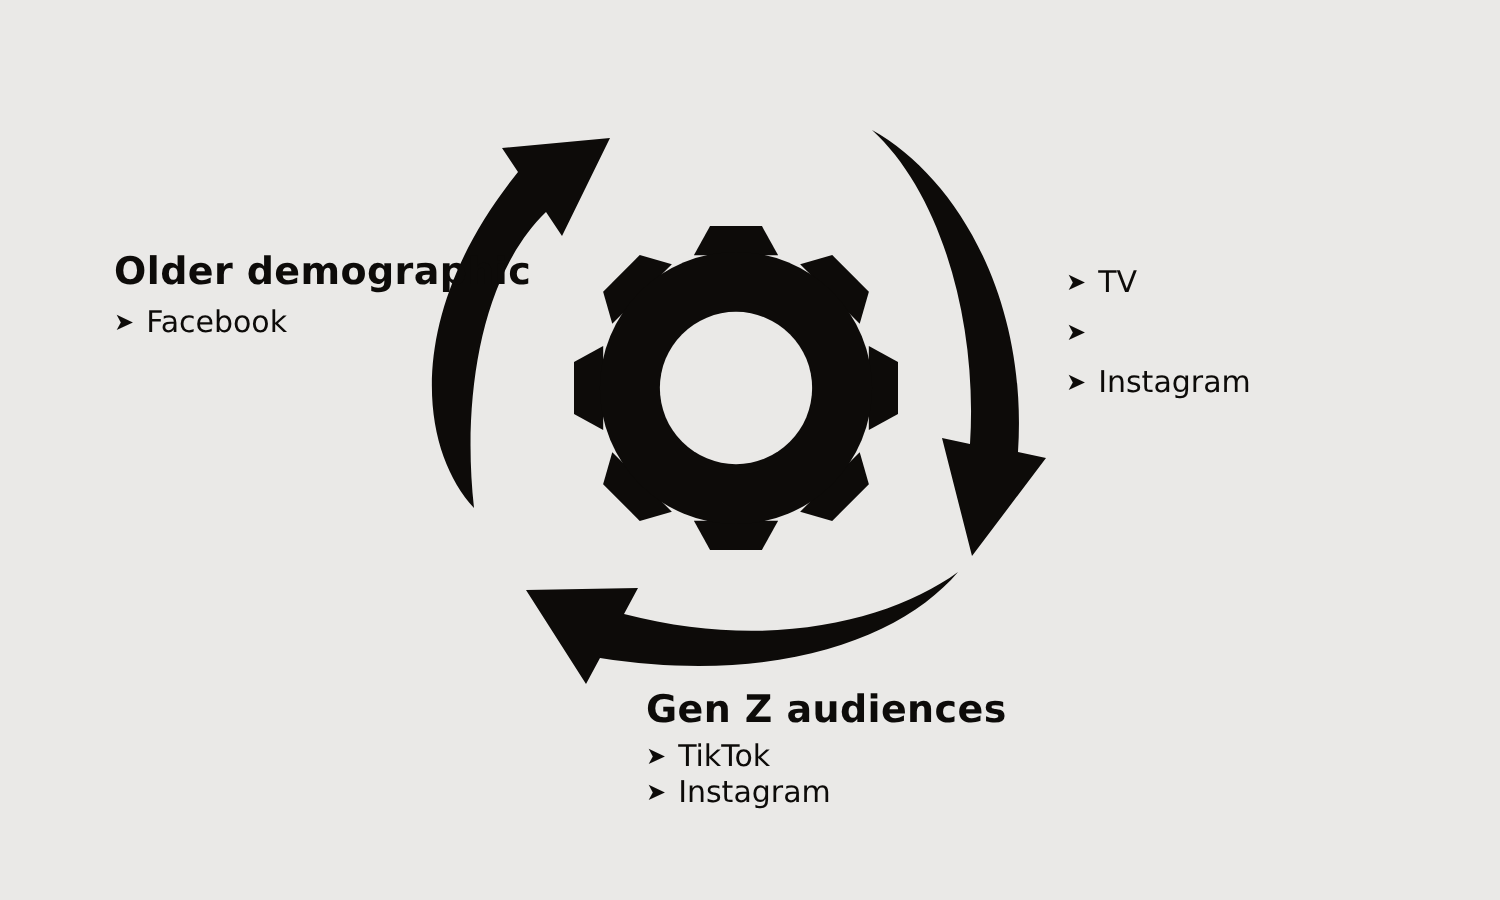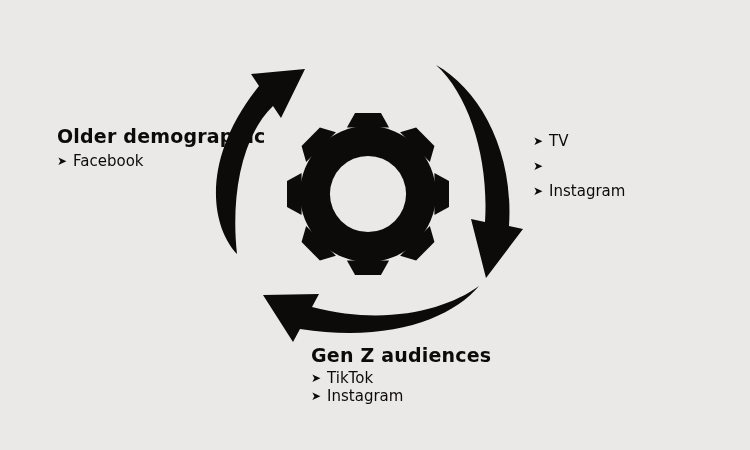--- a/index.html
+++ b/index.html
@@ -20,21 +20,21 @@
     margin:0;
     letter-spacing:.2px;
     white-space:nowrap;
   }
   .node-items{margin-top:4px;}
   .row{display:flex;align-items:center;white-space:nowrap;}
   .bullet{font-size:12px;margin-right:6px;line-height:1;}
   .item-label{font-size:15px;}
   .node-left{left:57px;top:127px;}
   .node-right{left:533px;top:124px;}
-  .node-bottom{left:311px;top:346px;}
+  .node-bottom{left:323px;top:346px;}
   .node-right .row{height:25px;}
   .node-left .row{height:21px;}
   .node-bottom .row{height:18px;}
 </style>
 </head>
 <body>
 
 <div class="canvas">
 
   <svg class="art" width="750" height="450" viewBox="0 0 750 450">

